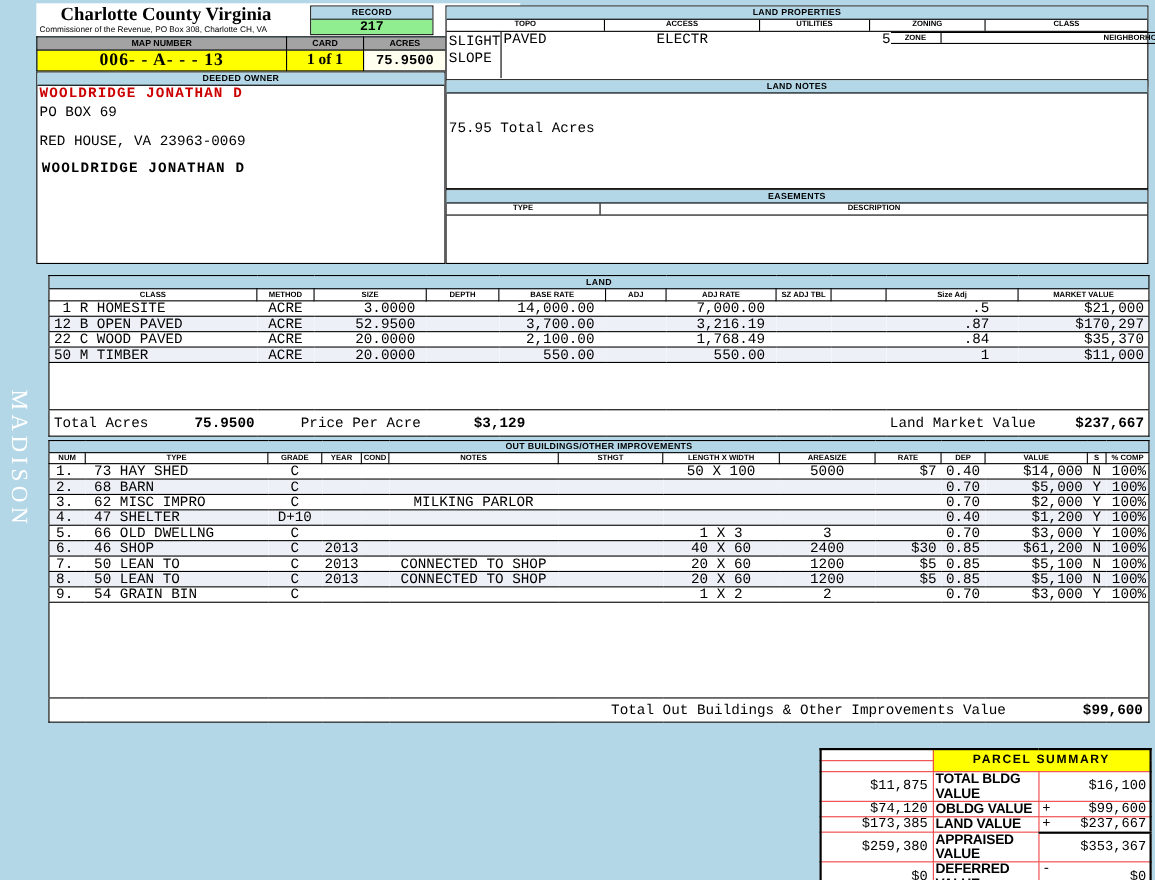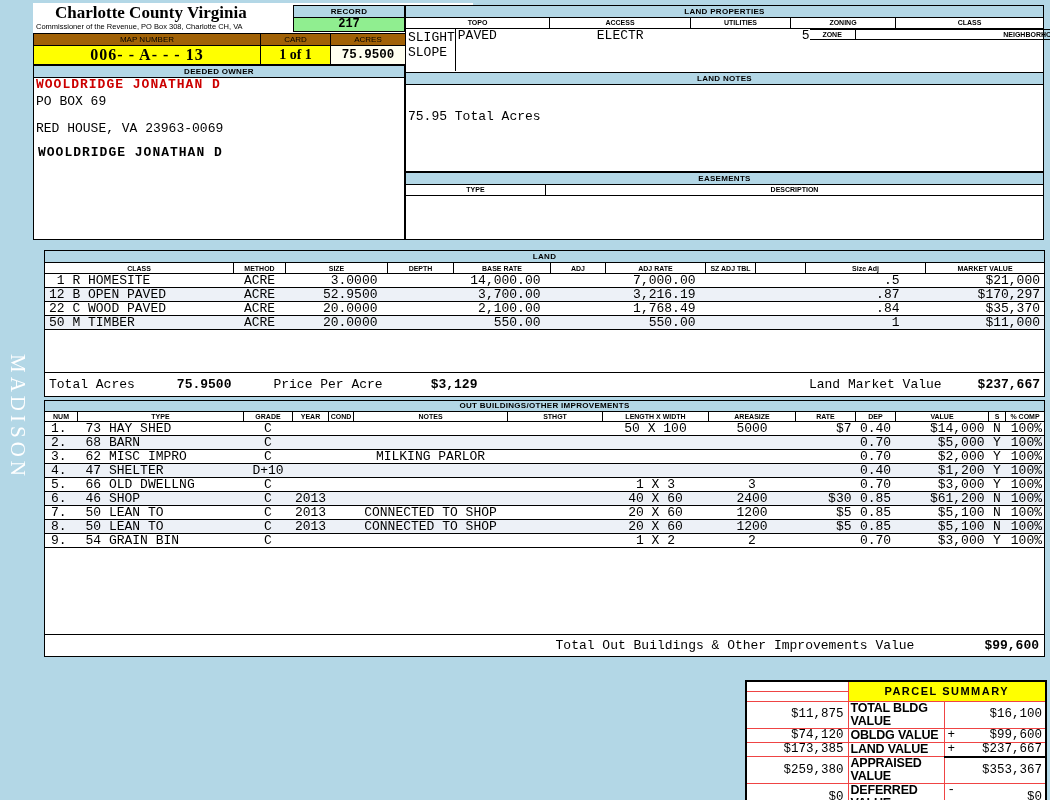--- a/index.html
+++ b/index.html
@@ -17,26 +17,26 @@
   
   .madison{position:absolute;left:2px;top:332px;height:170px;width:28px;
            writing-mode:vertical-rl;color:#fff;font-family:"Liberation Serif",serif;
            font-size:21px;letter-spacing:4px;text-align:center}
 
   
   #titlebox{left:33px;top:3px;width:440px;height:30px;background:#fff}
   .county-title{font-family:"Liberation Serif",serif;font-weight:bold;font-size:17px;
                 line-height:19px;padding-left:22px;white-space:nowrap}
   .commissioner{font-size:7.5px;padding-left:3px;white-space:nowrap}
-  #recordbox{left:293px;top:5px;width:112px;border:1px solid #000;background:#fff}
+  #recordbox{left:282px;top:5px;width:112px;border:1px solid #000;background:#fff}
   #recordbox .val{background:#90ee90;font-weight:bold;font-size:12px;text-align:center;height:13px;line-height:13px}
 
   
   #mapcard{left:33px;top:33px;width:372px;border-collapse:collapse;table-layout:fixed}
-  #mapcard th{background:#a16207;font-size:8px;font-weight:normal;border:1px solid #000;height:12px;padding:0}
+  #mapcard th{background:#a3a3a3;font-size:8px;font-weight:bold;border:1px solid #000;height:12px;padding:0}
   #mapcard td{border:1px solid #000;height:18px;text-align:center;padding:0}
   .mapval{background:#ff0;font-family:"Liberation Serif",serif;font-weight:bold;font-size:16px;letter-spacing:1px}
   .cardval{background:#ff0;font-family:"Liberation Serif",serif;font-weight:bold;font-size:14px}
   .acresval{background:#fffff0;font-weight:bold;font-size:12.5px}
 
   
   #ownercol{left:33px;top:65px;width:372px;height:175px}
   .owner-name{height:15px;line-height:14px;font-weight:bold;color:#c00;font-size:13px;letter-spacing:1px;padding-left:2px}
   .addr{height:52px;font-size:13px;line-height:14px;padding:2px 0 0 2px}
   .addr2{margin-top:13px}

